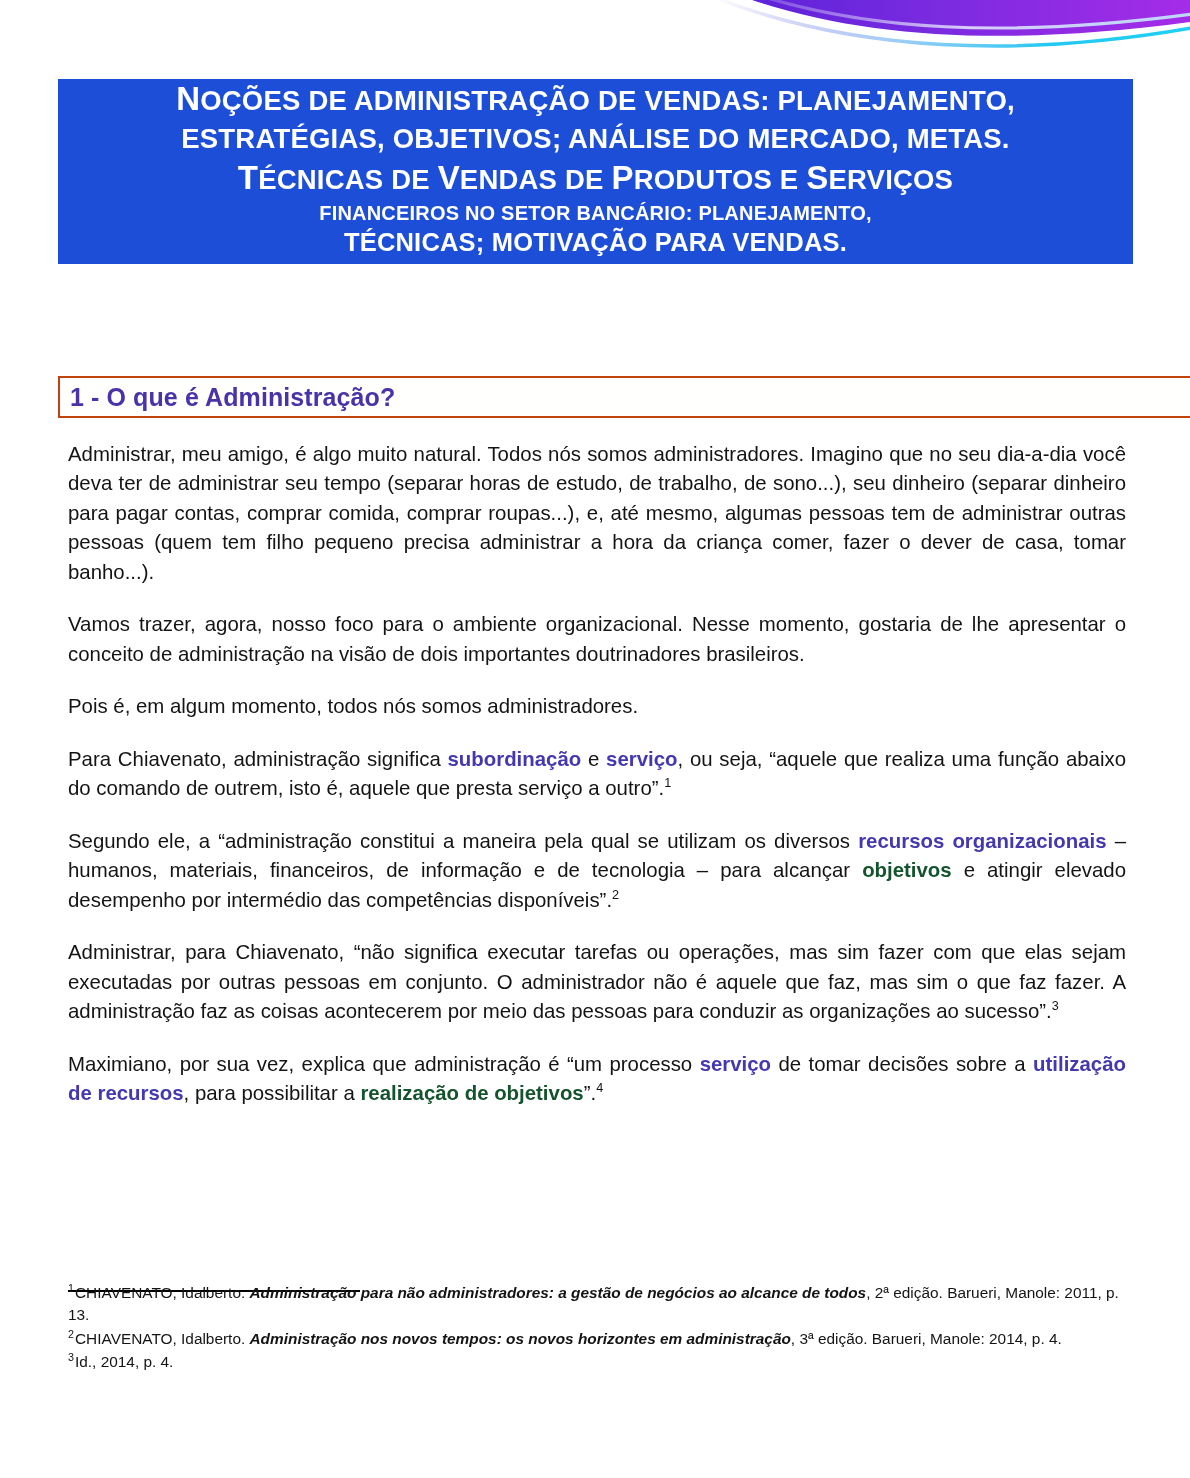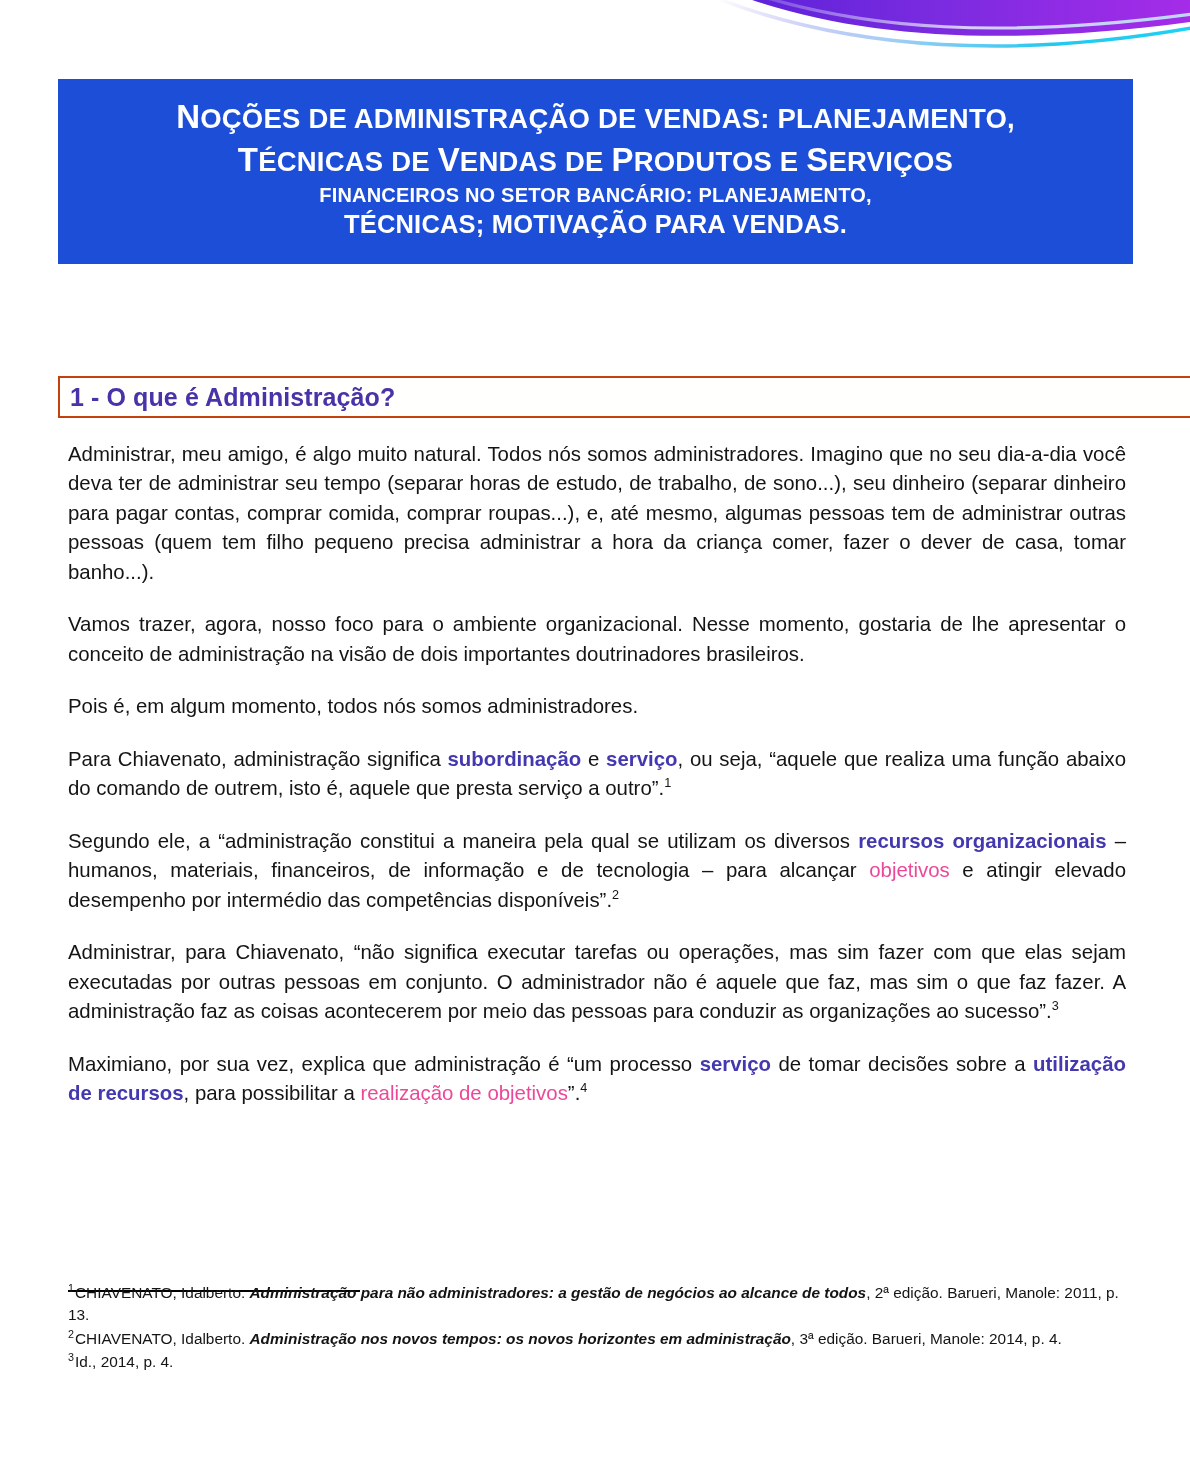--- a/index.html
+++ b/index.html
@@ -96,21 +96,21 @@
   p.para {
     margin: 0 0 23px 0;
     font-family: "Liberation Sans", sans-serif;
     font-size: 20.4px;
     line-height: 1.445;
     text-align: justify;
     color: #141414;
   }
   p.para:last-child { margin-bottom: 0; }
   .hl-blue { color: #4438B0; font-weight: bold; }
-  .hl-red  { color: #ec4899; font-weight: normal; }
+  .hl-red  { color: #14532d; font-weight: bold; }
   sup.fn { font-size: 0.62em; vertical-align: super; line-height: 0; }
 
   
   .fn-rule {
     position: absolute;
     left: 68px;
     top: 1290px;
     width: 292px;
     height: 0;
     border-top: 2.5px solid #000000;
@@ -156,20 +156,21 @@
     <path d="M 735 -6 C 860 40 1010 46 1190 22 L 1190 -70 L 735 -70 Z" fill="url(#gPurple)"></path>
 
     <path d="M 742 -10 C 865 32 1010 38 1192 14" fill="none" stroke="url(#gLight)" stroke-width="3.2"></path>
 
     <path d="M 716 -2 C 855 52 1020 58 1192 28" fill="none" stroke="url(#gCyan)" stroke-width="3.4"></path>
   </svg>
 </div>
 
 <div class="title-banner">
   <div class="title-line l1"><span class="sc-first">N</span><span>OÇÕES DE ADMINISTRAÇÃO DE VENDAS: PLANEJAMENTO,</span></div>
+  <div class="title-line l2">ESTRATÉGIAS, OBJETIVOS; ANÁLISE DO MERCADO, METAS.</div>
   <div class="title-line l3"><span class="sc-first">T</span><span>ÉCNICAS DE </span><span class="sc-first">V</span><span>ENDAS DE </span><span class="sc-first">P</span><span>RODUTOS E </span><span class="sc-first">S</span><span>ERVIÇOS</span></div>
   <div class="title-line l4">FINANCEIROS NO SETOR BANCÁRIO: PLANEJAMENTO,</div>
   <div class="title-line l5">TÉCNICAS; MOTIVAÇÃO PARA VENDAS.</div>
 </div>
 
 <div class="section-box">
   <span class="section-title">1 - O que é Administração?</span>
 </div>
 
 <div class="content">

